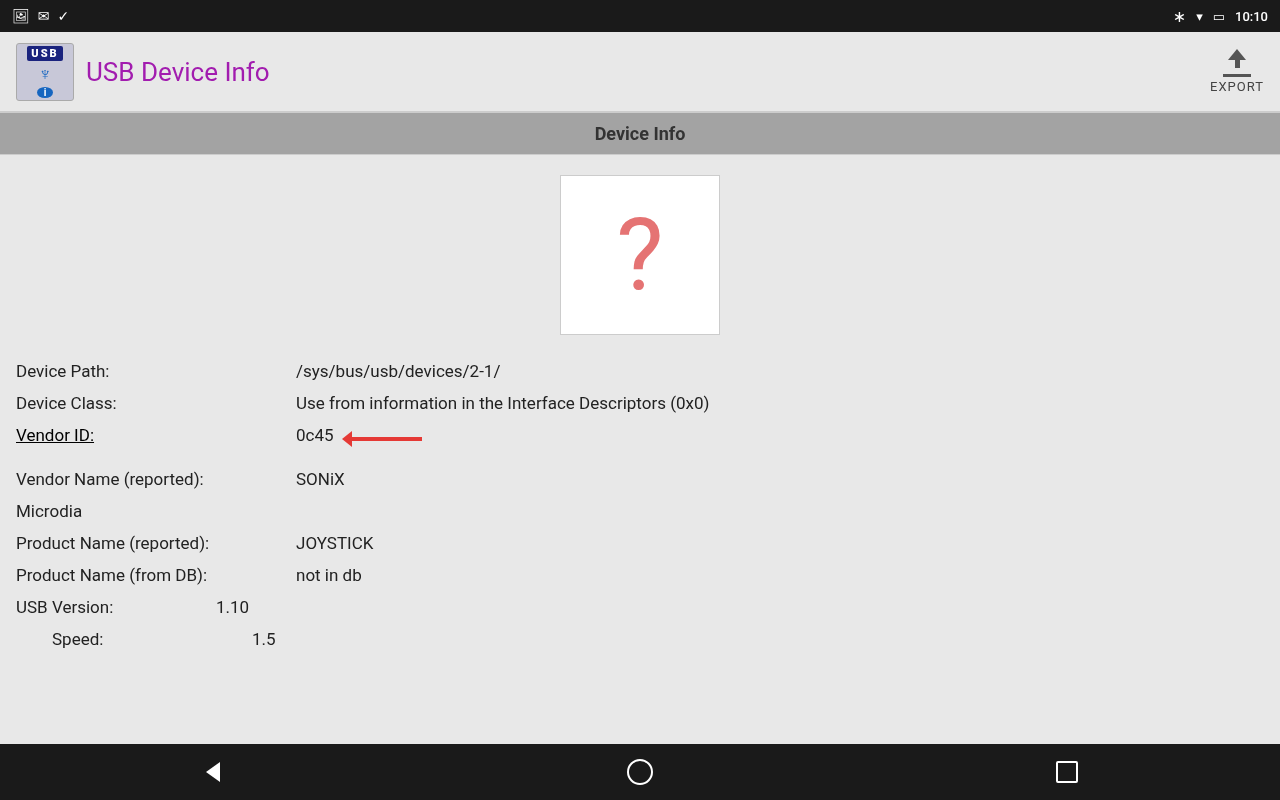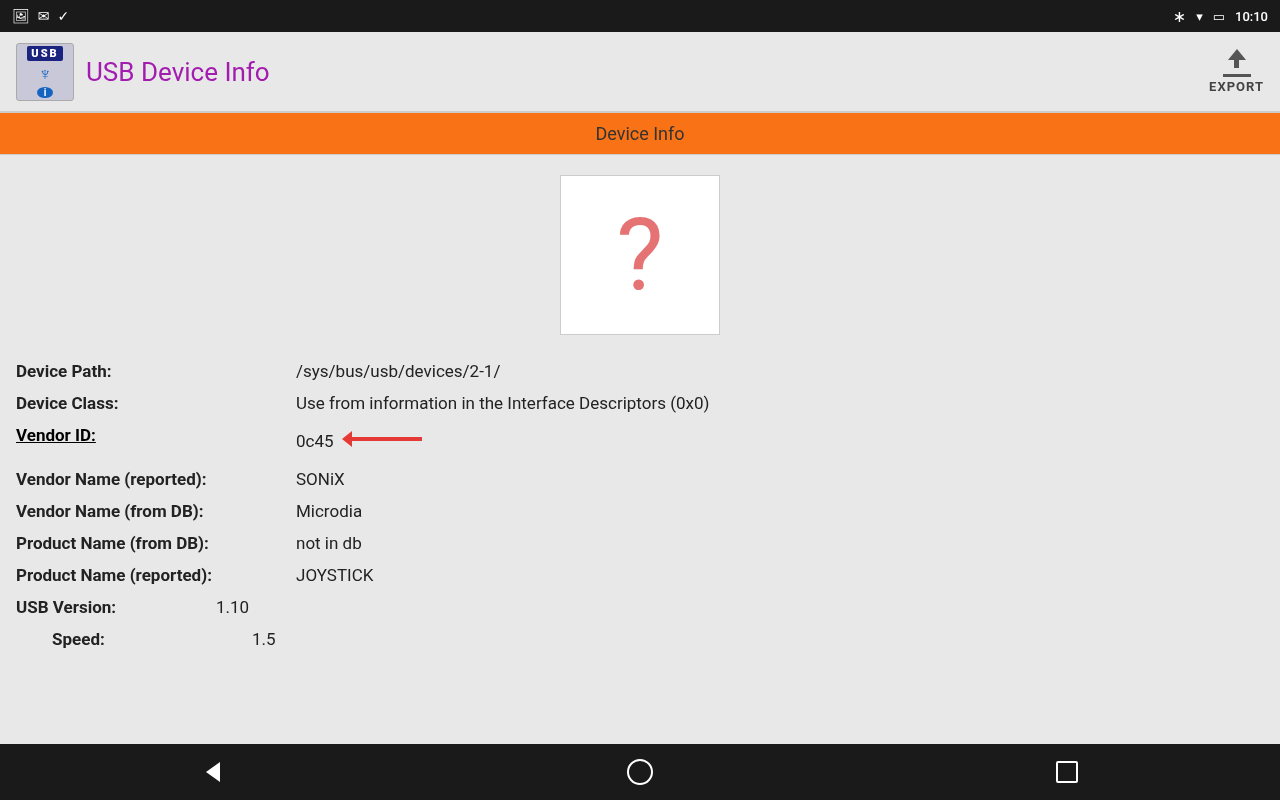--- a/index.html
+++ b/index.html
@@ -91,43 +91,44 @@
       background: #555;
     }
     .export-line {
       width: 28px;
       height: 3px;
       background: #555;
       margin-top: 1px;
     }
     .export-label {
       font-size: 13px;
-      font-weight: bold;
+      font-weight: normal;
       color: #444;
       letter-spacing: 1px;
     }
 
     
     #main-content {
       width: 1280px;
       height: calc(800px - 32px - 80px - 56px);
       background: #e8e8e8;
       overflow-y: auto;
       padding-bottom: 10px;
     }
 
     
     .section-header {
-      background: #f97316;
+      background: #a3a3a3;
       text-align: center;
       padding: 10px 0;
       font-size: 18px;
       color: #333;
       border-top: 1px solid #ccc;
       border-bottom: 1px solid #ccc;
+      font-weight: bold;
     }
 
     
     .device-icon-area {
       display: flex;
       justify-content: center;
       padding: 20px 0 20px;
     }
     .device-icon-box {
       width: 160px;
@@ -151,36 +152,36 @@
     }
     .info-row {
       display: flex;
       align-items: flex-start;
       padding: 6px 0;
       font-size: 17px;
       color: #222;
     }
     .info-label {
       min-width: 280px;
-      font-weight: 700;
+      font-weight: 400;
       color: #222;
     }
     .info-label.underlined {
       text-decoration: underline;
       color: #000;
     }
     .info-value {
       color: #222;
       flex: 1;
     }
 
     
     .arrow-container {
       display: flex;
-      align-items: center;
+      align-items: flex-start;
       gap: 8px;
       position: relative;
     }
     .red-arrow {
       display: inline-block;
       position: relative;
     }
     .red-arrow svg {
       width: 90px;
       height: 28px;
@@ -333,33 +334,32 @@
         </span>
       </div>
     </div>
 
     <div class="info-row">
       <span class="info-label">Vendor Name (reported):</span>
       <span class="info-value">SONiX</span>
     </div>
 
     <div class="info-row">
-      <span class="info-label">Vendor Name (from DB):</span>
       <span class="info-value">Microdia</span>
     </div>
 
+
+    <div class="info-row">
+      <span class="info-label">Product Name (reported):</span>
+      <span class="info-value">JOYSTICK</span>
+    </div>
 
     <div class="info-row">
       <span class="info-label">Product Name (from DB):</span>
       <span class="info-value">not in db</span>
-    </div>
-
-    <div class="info-row">
-      <span class="info-label">Product Name (reported):</span>
-      <span class="info-value">JOYSTICK</span>
     </div>
   </div>
 
 
   <div class="info-table">
 
     <div class="info-row">
       <span class="info-label" style="min-width:200px;">USB Version:</span>
       <span class="info-value">1.10</span>
     </div>

